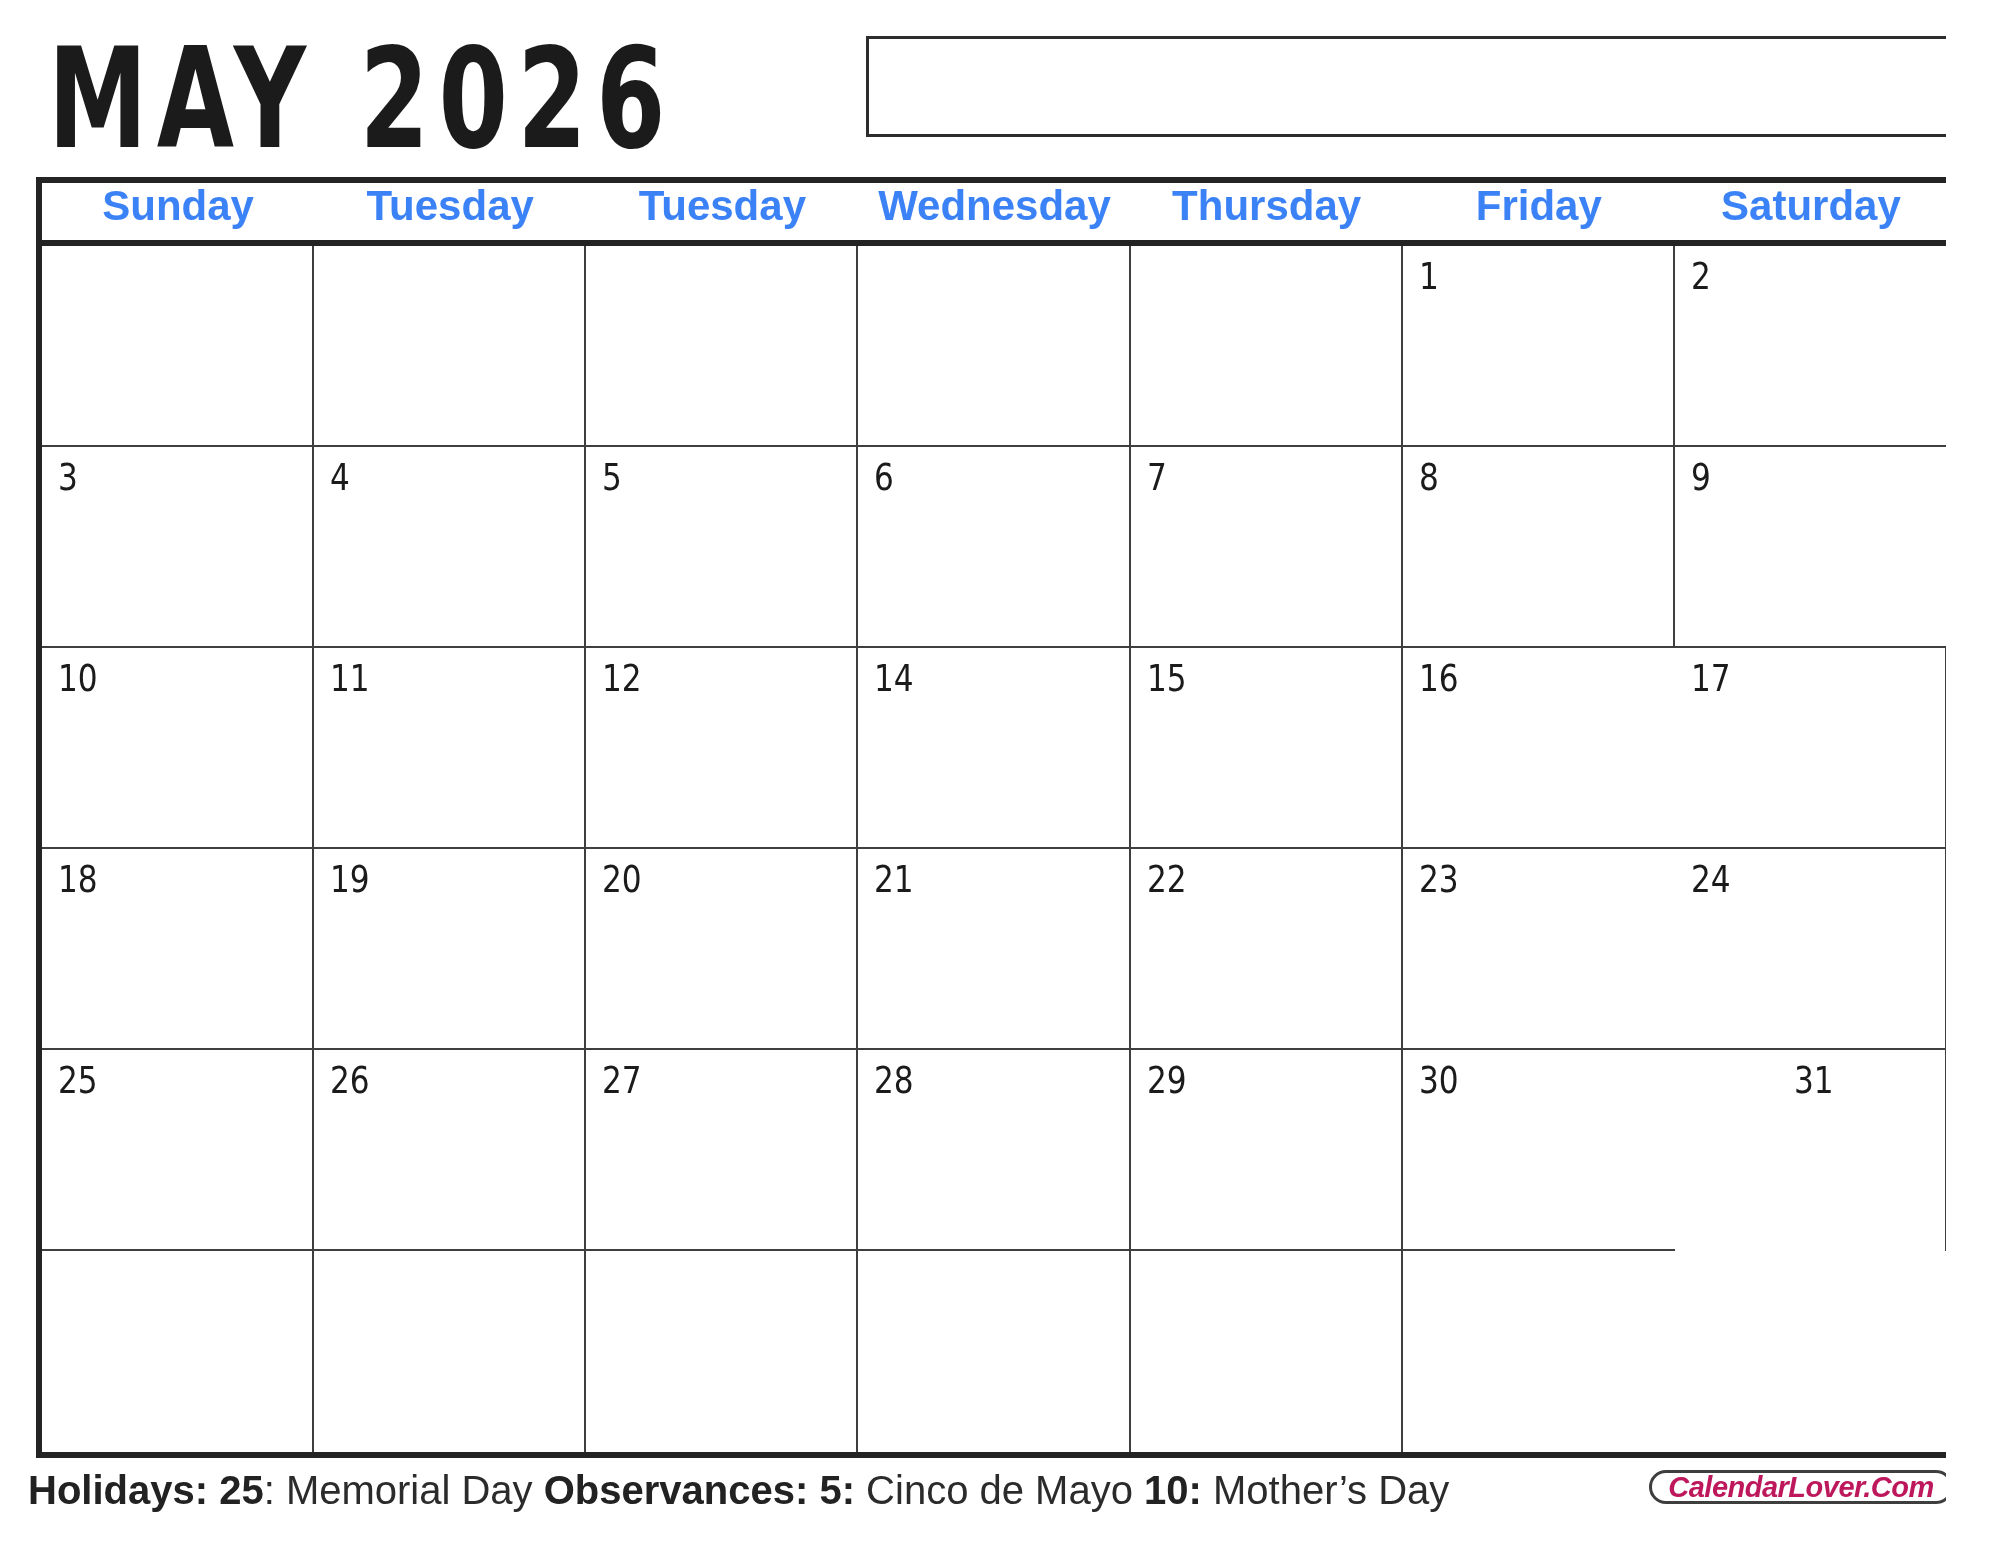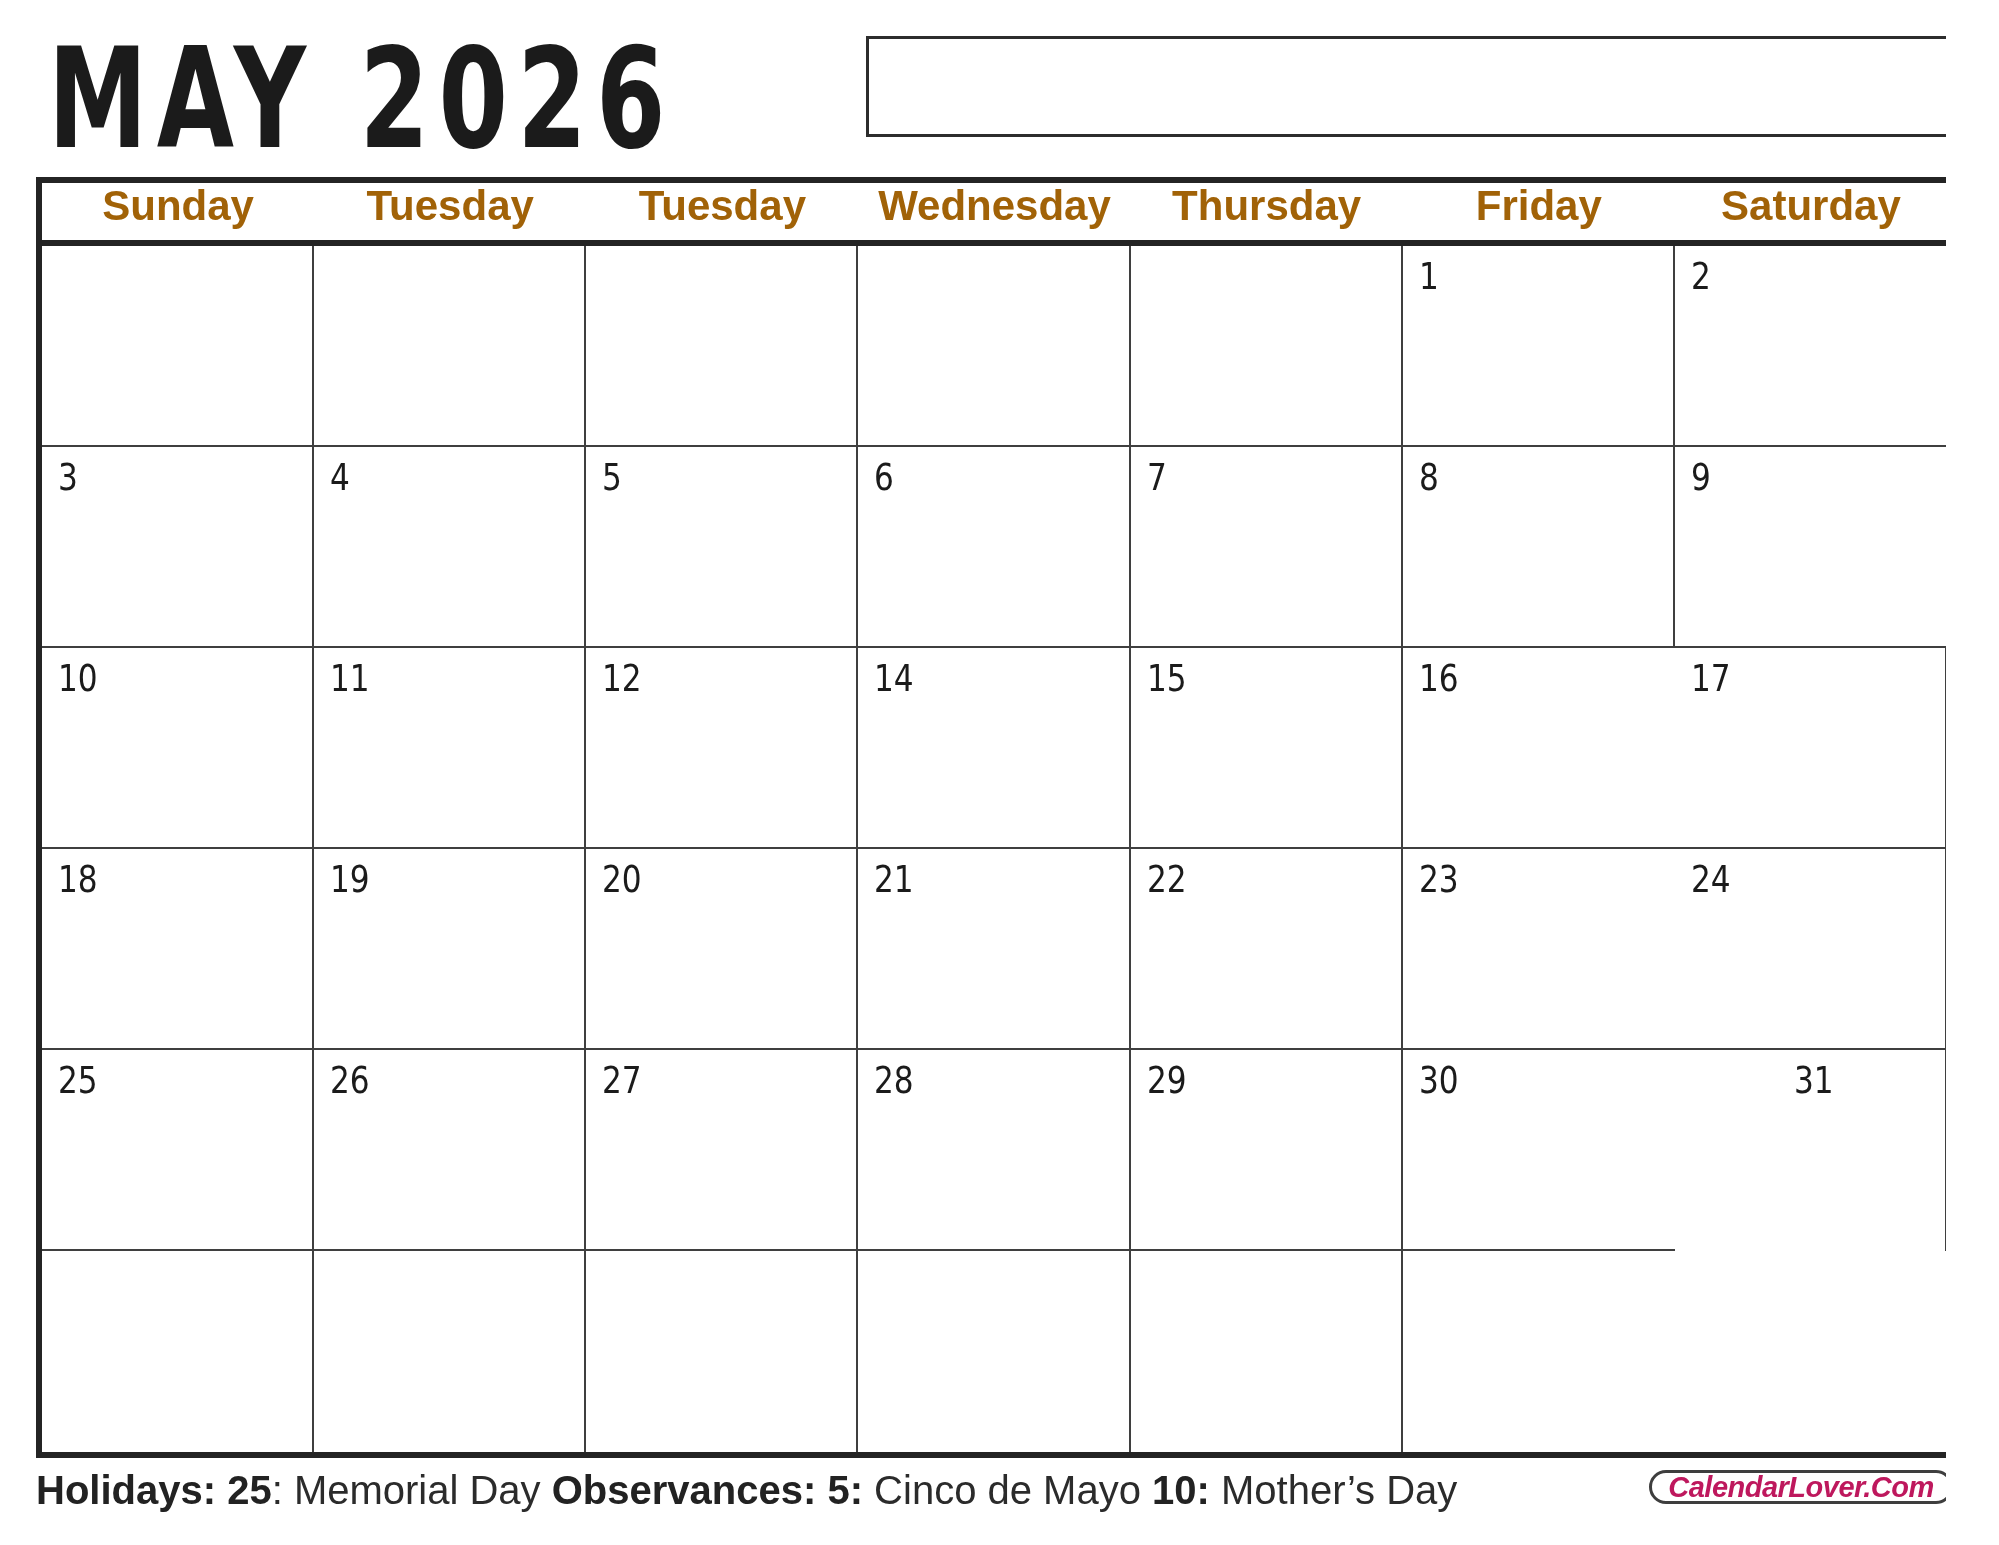--- a/index.html
+++ b/index.html
@@ -45,21 +45,21 @@
   .weekday-row {
     display:flex;
     height:63px;
     border-bottom:6px solid #242424;
   }
   .weekday {
     flex:1;
     display:flex; align-items:center; justify-content:center;
     font-weight:700;
     font-size:42px;
-    color:#a16207;
+    color:#3b82f6;
     padding-bottom:11px;
   }
   .grid {
     flex:1;
     display:grid;
     grid-template-columns:repeat(7, 1fr);
     grid-template-rows:repeat(6, 1fr);
   }
   .cell {
     border-right:2px solid #3f3f3f;
@@ -74,21 +74,21 @@
     font-size:38px;
     line-height:1.1;
     color:#1b1b1b;
     display:inline-block;
     transform:scaleX(0.82);
     transform-origin:0 0;
   }
 
   
   .footer {
-    position:absolute; left:36px; top:1468px;
+    position:absolute; left:28px; top:1468px;
     font-size:40px;
     color:#2b2b2b;
     white-space:nowrap;
   }
   .footer .seg-bold { font-weight:700; color:#222222; }
 
   .logo-badge {
     position:absolute; left:1649px; top:1470px;
     width:304px; height:34px;
     border:3px solid #3e3e3e;

